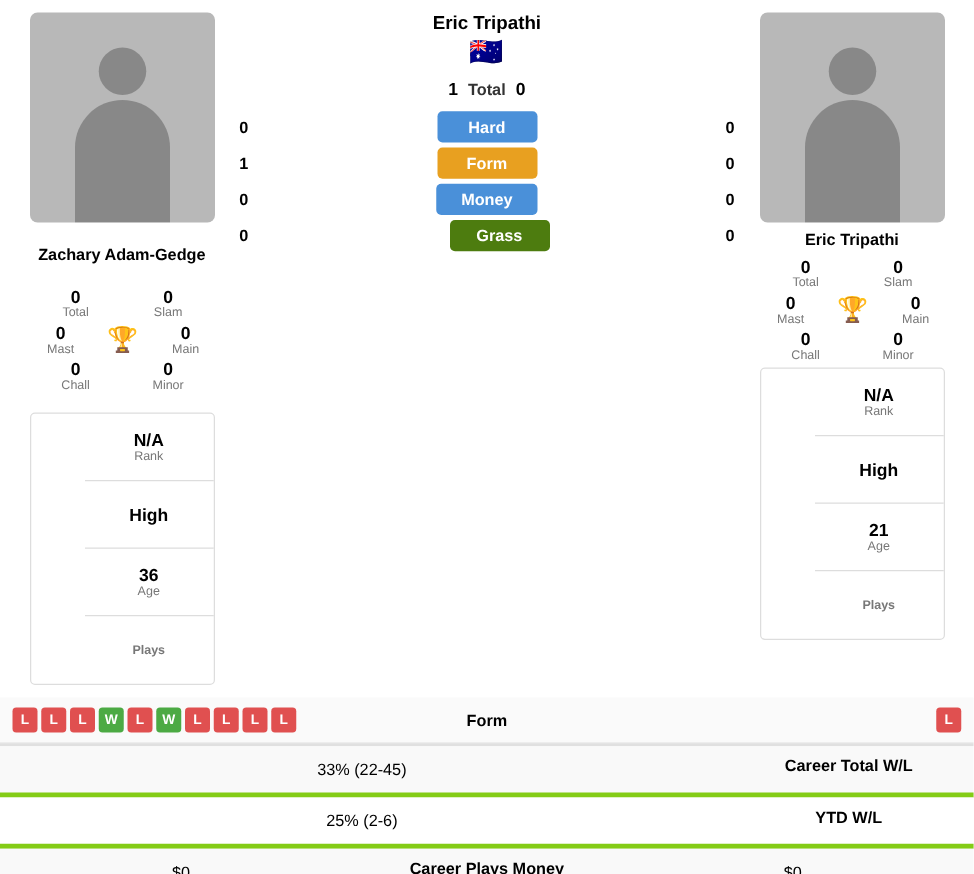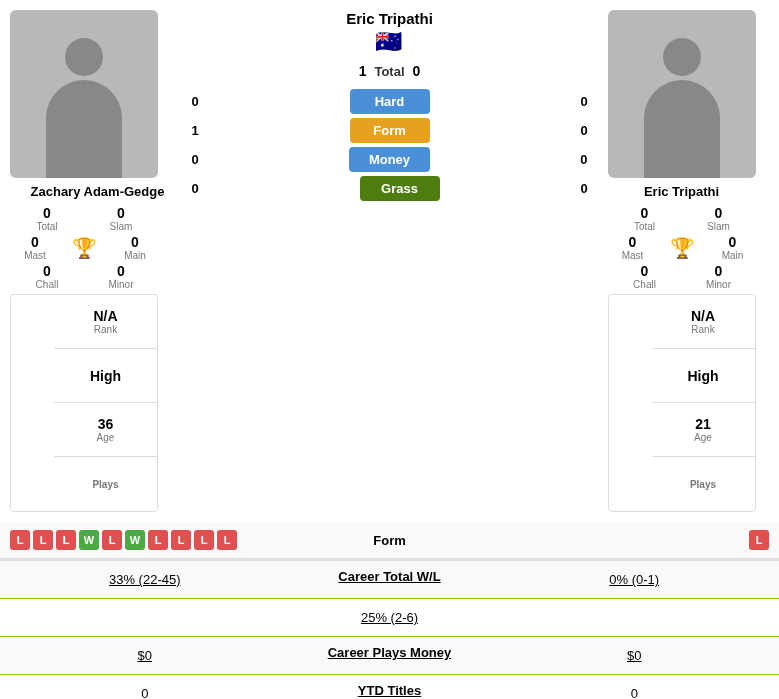--- a/index.html
+++ b/index.html
@@ -14,21 +14,21 @@
     .badge-hard { background: #4a90d9; text-align: center; }
     .badge-clay { background: #e8a020; }
     .badge-indoor { background: #4a90d9; }
     .badge-grass { background: #4d7c0f; margin-left: 20px; }
 
     .form-badge { width: 20px; height: 20px; border-radius: 3px; display: flex; align-items: center; justify-content: center; color: white; font-weight: bold; font-size: 11px; }
     .form-l { background: #e05050; }
     .form-w { background: #4caa44; }
 
     .outer-wrapper { display: flex; width: 100%; padding: 10px; gap: 0; }
-    .left-block { display: flex; flex-direction: column; width: 175px; }
+    .left-block { display: flex; flex-direction: column; align-items: center; width: 175px; gap: 12px; }
     .right-block { display: flex; flex-direction: column; align-items: center; width: 175px; }
     .center-block { flex: 1; display: flex; flex-direction: column; align-items: center; }
     .center-name { font-size: 15px; font-weight: bold; text-align: center; margin-bottom: 2px; }
 
     
     .avatar-box { width: 148px; height: 168px; background: #b8b8b8; border-radius: 6px; display: flex; align-items: flex-end; justify-content: center; overflow: hidden; }
     .silhouette { width: 100px; height: 140px; position: relative; }
     .sil-head { width: 38px; height: 38px; background: #888; border-radius: 50%; position: absolute; top: 0; left: 50%; transform: translateX(-50%); }
     .sil-body { width: 76px; height: 98px; background: #888; border-radius: 38px 38px 0 0; position: absolute; bottom: 0; left: 50%; transform: translateX(-50%); }
 
@@ -38,21 +38,21 @@
     .pib-val { font-size: 14px; font-weight: bold; }
     .pib-label { font-size: 10px; color: #777; }
     .sval { font-size: 14px; font-weight: bold; }
     .slabel { font-size: 10px; color: #777; text-align: center; }
 
     .stats-grid { display: flex; flex-direction: column; gap: 2px; margin-top: 4px; width: 148px; }
     .sg-row { display: flex; justify-content: space-around; }
     .sg-cell { display: flex; flex-direction: column; align-items: center; min-width: 50px; }
 
     .bottom-table { width: 100%; border-top: 2px solid #e0e0e0; margin-top: 0; }
-    .bt-row { display: flex; border-bottom: 1px solid #84cc16; background: #fff; text-decoration: underline; }
+    .bt-row { display: flex; border-bottom: 4px solid #84cc16; background: #fff; }
     .bt-row:nth-child(odd) { background: #f9f9f9; }
     .bt-left { flex: 1; text-align: center; padding: 11px 10px; font-size: 13px; }
     .bt-mid { flex: 0 0 200px; text-align: center; padding: 8px 10px; font-weight: bold; font-size: 13px; }
     .bt-right { flex: 1; text-align: center; padding: 11px 10px; font-size: 13px; }
 
     .form-row { display: flex; border-bottom: 1px solid #e0e0e0; background: #fafafa; }
     .form-left-cell { flex: 1; padding: 8px 10px; display: flex; gap: 3px; align-items: center; }
     .form-mid-cell { flex: 0 0 200px; text-align: right; padding: 8px 10px; font-weight: bold; font-size: 13px; display: flex; align-items: center; justify-content: center; }
     .form-right-cell { flex: 1; padding: 8px 10px; display: flex; gap: 3px; align-items: center; justify-content: flex-end; }
   </style>
@@ -238,24 +238,24 @@
   <div class="form-mid-cell">Form</div>
   <div class="form-right-cell" id="form-right">
       <span class="form-badge form-l">L</span>
     </div>
 </div>
 
 <div class="bottom-table" id="bottom-table">
     <div class="bt-row">
     <div class="bt-left">33% (22-45)</div>
     <div class="bt-mid">Career Total W/L</div>
-    <div class="bt-right">0% (0-1)</div>
   </div>
     <div class="bt-row">
     <div class="bt-left">25% (2-6)</div>
+    <div class="bt-mid">YTD W/L</div>
   </div>
     <div class="bt-row">
     <div class="bt-left">$0</div>
     <div class="bt-mid">Career Plays Money</div>
     <div class="bt-right">$0</div>
   </div>
     <div class="bt-row">
     <div class="bt-left">0</div>
     <div class="bt-mid">YTD Titles</div>
     <div class="bt-right">0</div>

